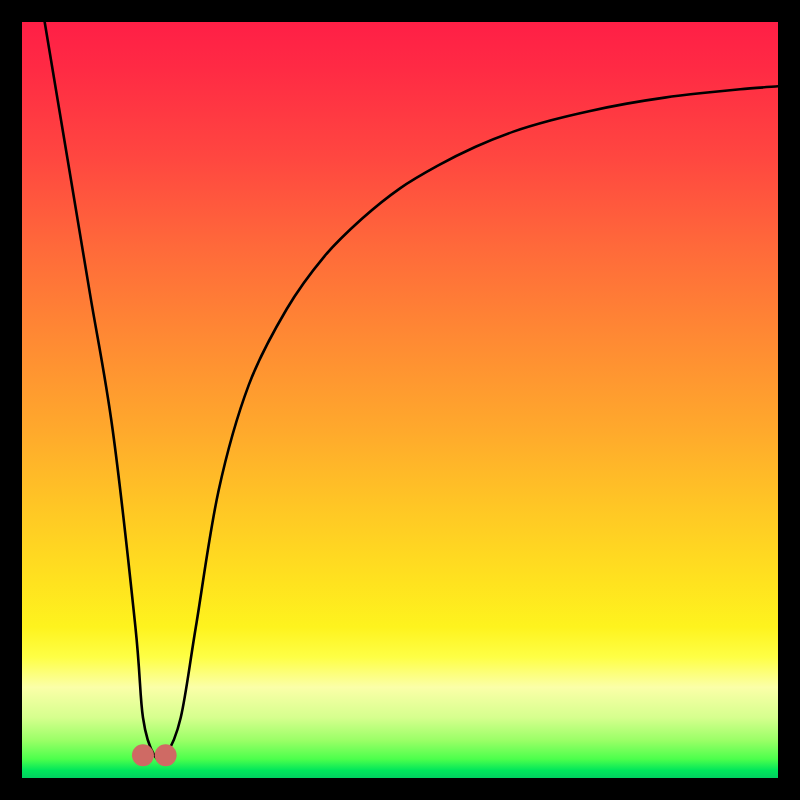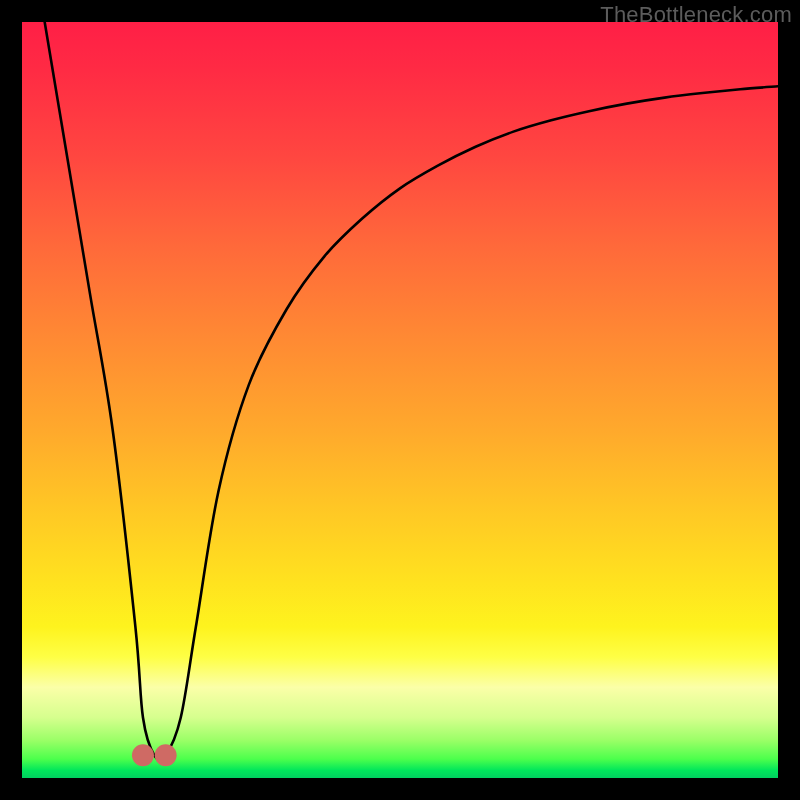--- a/index.html
+++ b/index.html
@@ -72,14 +72,13 @@
     <svg class="curve" viewBox="0 0 756 756" preserveAspectRatio="none">
       <g>
         <path id="curve-path" fill="none" stroke="#000" stroke-width="2.6" stroke-linejoin="round" stroke-linecap="round" d="M 22.68 0.00 C 26.46 22.68, 37.80 90.72, 45.36 136.08 C 52.92 181.44, 60.48 226.80, 68.04 272.16 C 75.60 317.52, 83.16 352.80, 90.72 408.24 C 98.28 463.68, 108.36 556.92, 113.40 604.80 C 118.44 652.68, 117.81 674.10, 120.96 695.52 C 124.11 716.94, 128.52 727.02, 132.30 733.32 C 136.08 739.62, 139.23 739.62, 143.64 733.32 C 148.05 727.02, 153.72 716.94, 158.76 695.52 C 163.80 674.10, 167.58 642.60, 173.88 604.80 C 180.18 567.00, 187.74 509.04, 196.56 468.72 C 205.38 428.40, 215.46 393.12, 226.80 362.88 C 238.14 332.64, 252.00 308.70, 264.60 287.28 C 277.20 265.86, 289.80 249.48, 302.40 234.36 C 315.00 219.24, 327.60 207.90, 340.20 196.56 C 352.80 185.22, 365.40 175.14, 378.00 166.32 C 390.60 157.50, 403.20 150.57, 415.80 143.64 C 428.40 136.71, 441.00 130.41, 453.60 124.74 C 466.20 119.07, 478.80 114.03, 491.40 109.62 C 504.00 105.21, 516.60 101.68, 529.20 98.28 C 541.80 94.88, 554.40 91.98, 567.00 89.21 C 579.60 86.44, 592.20 83.92, 604.80 81.65 C 617.40 79.38, 630.00 77.36, 642.60 75.60 C 655.20 73.84, 667.80 72.45, 680.40 71.06 C 693.00 69.68, 705.60 68.42, 718.20 67.28 C 730.80 66.15, 749.70 64.76, 756.00 64.26"></path>
       </g>
       <g id="markers">
           <circle cx="120.96" cy="733.32" r="11" fill="#cf6a64"></circle>
           <circle cx="143.64" cy="733.32" r="11" fill="#cf6a64"></circle>
         </g>
     </svg>
   </div>
-  <div class="watermark">TheBottleneck.com</div>
 </div>
 
 </body></html>

